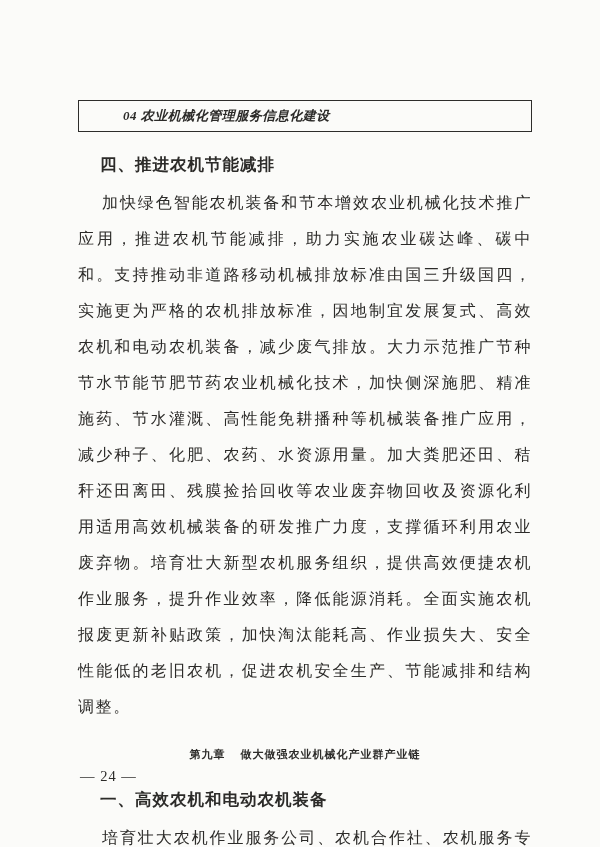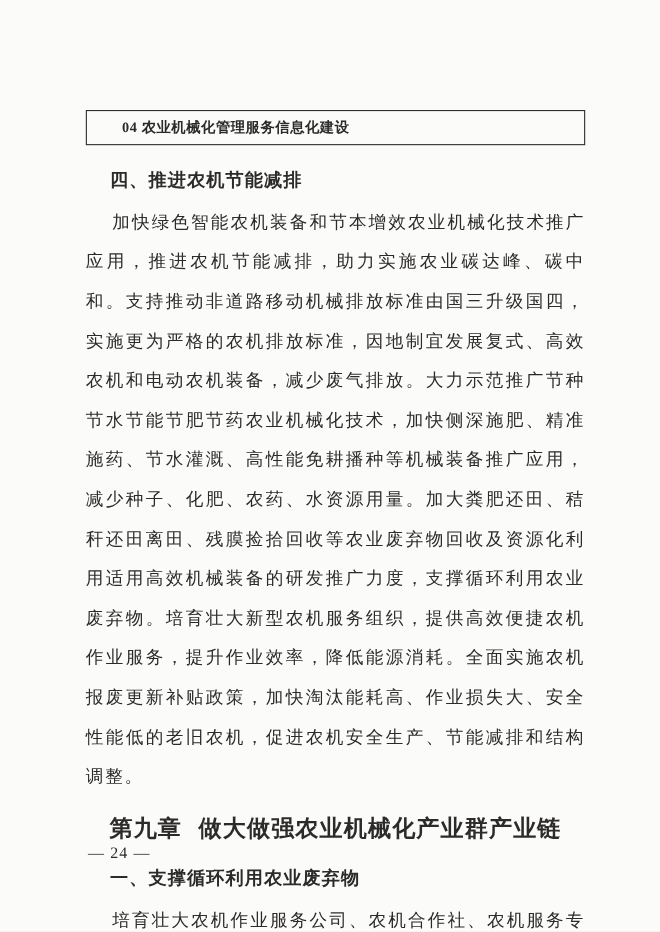--- a/index.html
+++ b/index.html
@@ -17,22 +17,23 @@
     font-family: "Liberation Serif", serif;
     box-sizing: border-box;
     padding: 100px 68px 0 78px;
     overflow: hidden;
   }
 
   
   .info-box {
     border: 1.5px solid #2e2d2b;
     box-sizing: border-box;
-    padding: 5px 5px 6px 8px;
+    padding: 5px 5px 6px 20px;
     margin-bottom: 20px;
+    font-style: italic;
   }
   .info-box-title {
     font-size: 13px;
     font-weight: bold;
     line-height: 19px;
     text-indent: 24px;
     letter-spacing: 0.5px;
   }
   .info-box-body {
     font-size: 12.5px;
@@ -66,21 +67,21 @@
     text-align: justify;
     text-justify: inter-ideograph;
     text-indent: 24px;
     margin: 0 0 0 0;
   }
 
   
   .chapter-heading {
     font-family: "Liberation Sans", sans-serif;
     font-weight: bold;
-    font-size: 21px;
+    font-size: 11px;
     line-height: 26px;
     letter-spacing: 1px;
     text-align: center;
     margin: 16px 0 20px 0;
   }
   .chapter-label {
     margin-right: 15px;
   }
 
   
@@ -103,19 +104,19 @@
   </div>
 
   <h2 class="sec-heading first">四、推进农机节能减排</h2>
 
   <p class="body-para">加快绿色智能农机装备和节本增效农业机械化技术推广应用，推进农机节能减排，助力实施农业碳达峰、碳中和。支持推动非道路移动机械排放标准由国三升级国四，实施更为严格的农机排放标准，因地制宜发展复式、高效农机和电动农机装备，减少废气排放。大力示范推广节种节水节能节肥节药农业机械化技术，加快侧深施肥、精准施药、节水灌溉、高性能免耕播种等机械装备推广应用，减少种子、化肥、农药、水资源用量。加大粪肥还田、秸秆还田离田、残膜捡拾回收等农业废弃物回收及资源化利用适用高效机械装备的研发推广力度，支撑循环利用农业废弃物。培育壮大新型农机服务组织，提供高效便捷农机作业服务，提升作业效率，降低能源消耗。全面实施农机报废更新补贴政策，加快淘汰能耗高、作业损失大、安全性能低的老旧农机，促进农机安全生产、节能减排和结构调整。</p>
 
   <h1 class="chapter-heading">
     <span class="chapter-label">第九章</span><span>做大做强农业机械化产业群产业链</span>
   </h1>
 
-  <h2 class="sec-heading">一、支撑循环利用农业废弃物</h2>
+  <h2 class="sec-heading">一、高效农机和电动农机装备</h2>
 
   <p class="body-para">培育壮大农机作业服务公司、农机合作社、农机服务专业户等农机社会化服务主体，鼓励农机服务主体创新服务方式，推进农机社会化服务向农业生产全过程、全产业延伸，推动农业适度规模经</p>
 
   <div class="page-footer">— 24 —</div>
 
 </div>
 
 </body></html>

